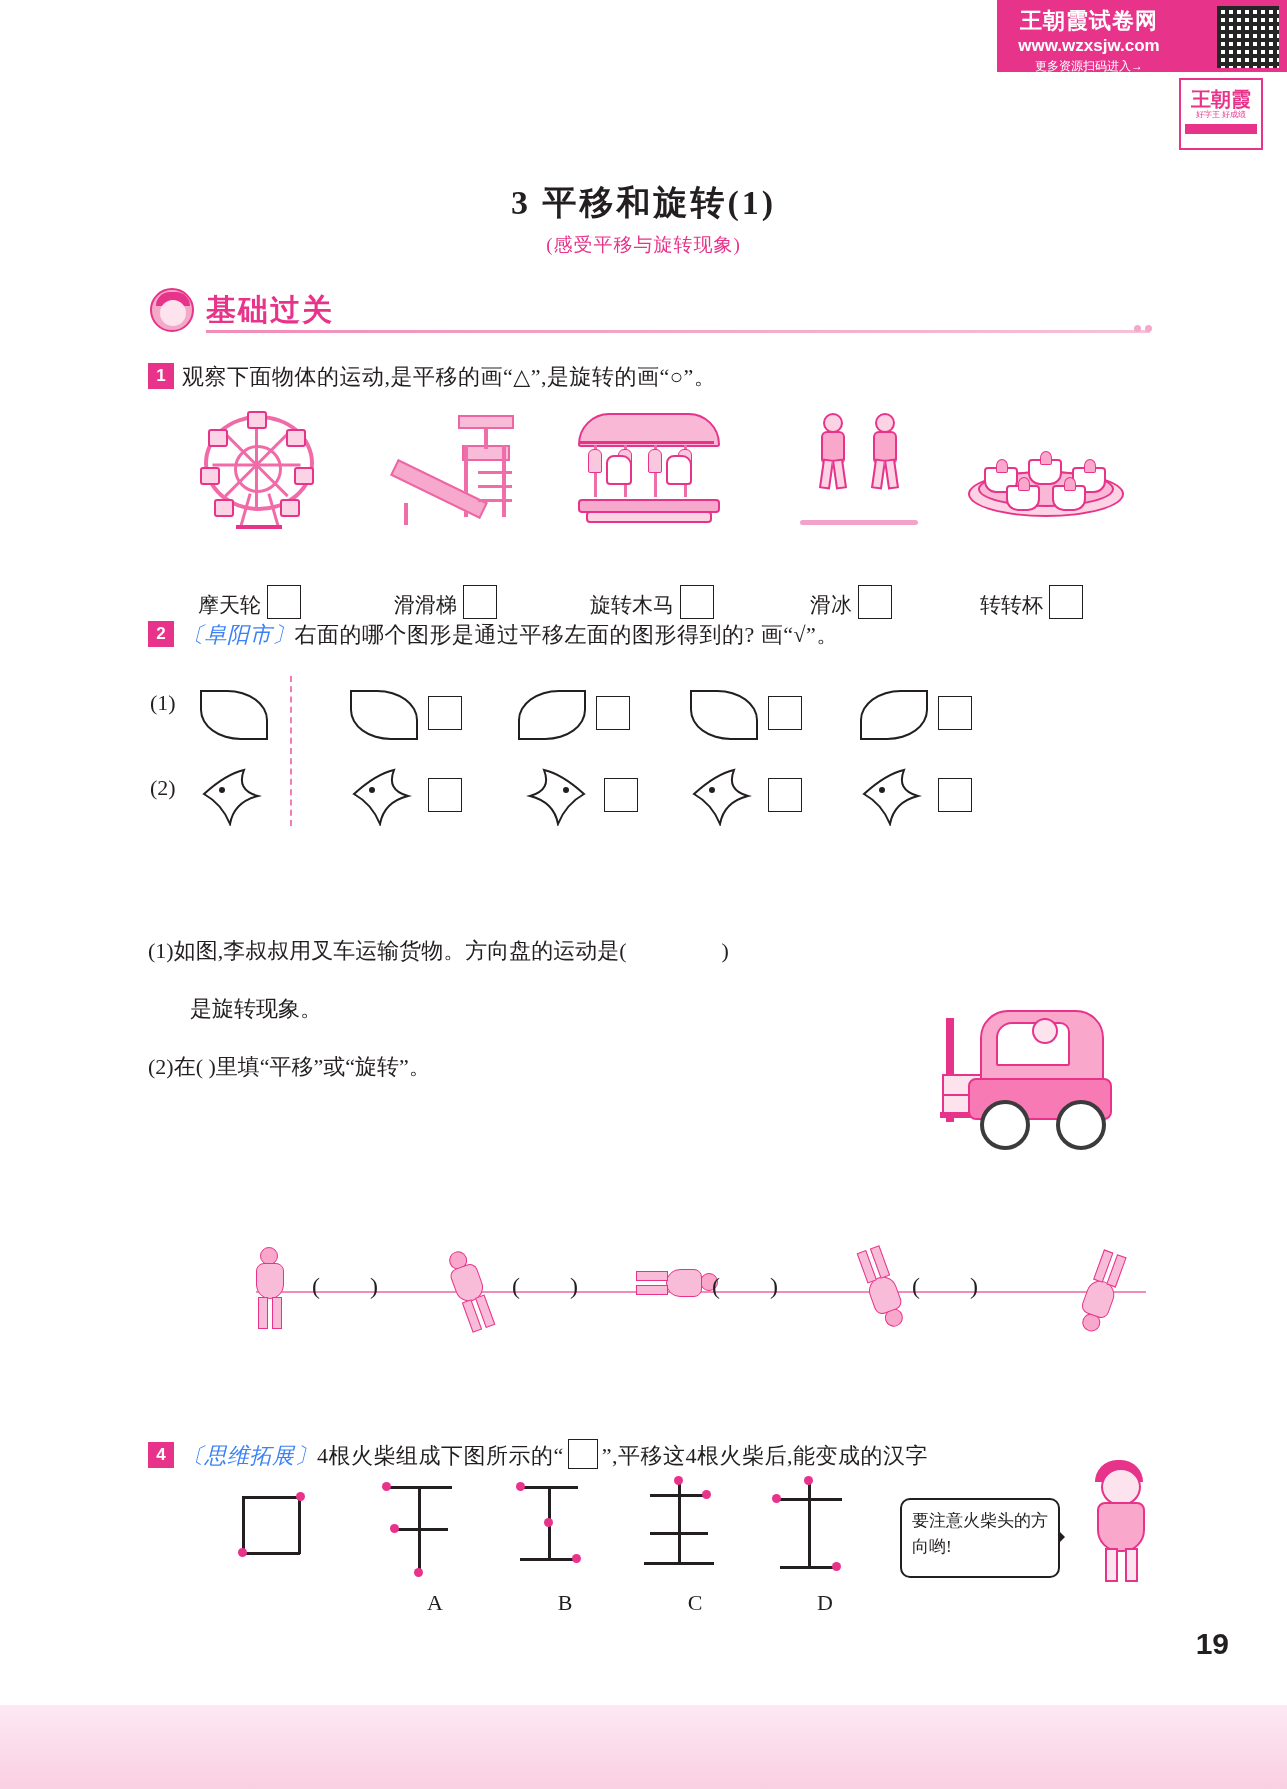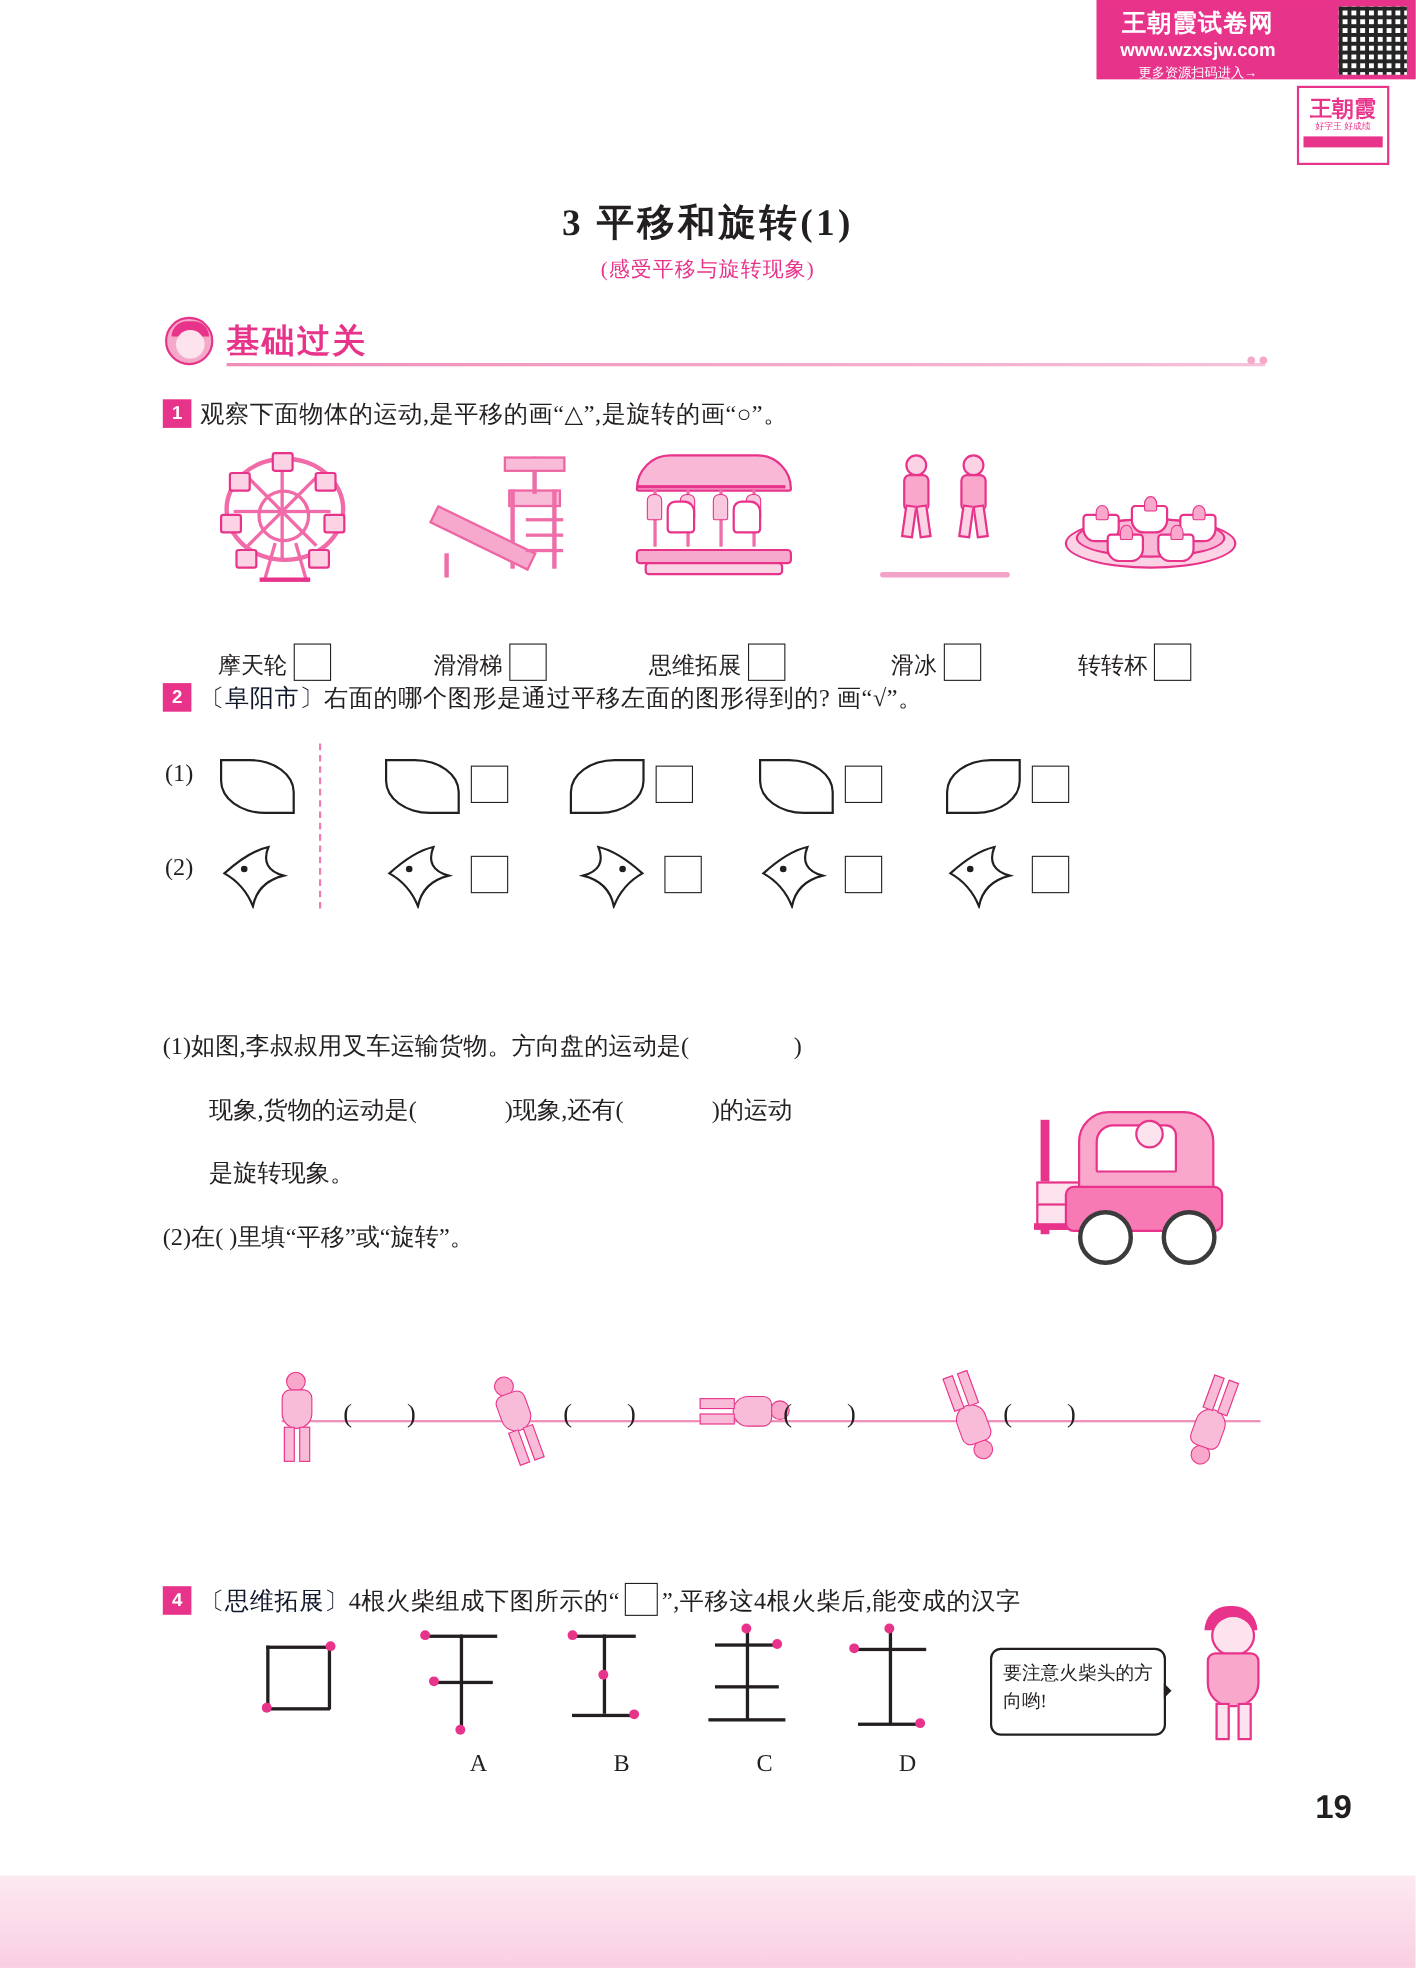--- a/index.html
+++ b/index.html
@@ -114,21 +114,21 @@
   }
 
   
   .qnum{
     display:inline-block;width:26px;height:26px;background:#e8338a;color:#fff;
     text-align:center;line-height:26px;font-size:17px;font-weight:bold;
     vertical-align:3px;margin-right:8px;
     font-family:"Liberation Sans","DejaVu Sans",sans-serif;
   }
   .qtext{font-size:22px;letter-spacing:.5px;}
-  .tag{color:#0f172a;}
+  .tag{color:#3b82f6;font-style:italic;}
 
   .q{position:absolute;left:148px;width:1010px;}
 
   
   .abox{
     display:inline-block;width:34px;height:34px;border:1.6px solid #231f20;
     vertical-align:-7px;margin-left:6px;box-sizing:border-box;
   }
   .abox.sm{width:30px;height:30px;vertical-align:-6px;}
 
@@ -408,21 +408,21 @@
   </div>
 
   <div class="labrow">
     <span class="lab" style="left:48px">
       <span>摩天轮</span><span class="abox"></span>
     </span>
     <span class="lab" style="left:244px">
       <span>滑滑梯</span><span class="abox"></span>
     </span>
     <span class="lab" style="left:440px">
-      <span>思维拓展</span><span class="abox"></span>
+      <span>旋转木马</span><span class="abox"></span>
     </span>
     <span class="lab" style="left:660px">
       <span>滑冰</span><span class="abox"></span>
     </span>
     <span class="lab" style="left:830px">
       <span>转转杯</span><span class="abox"></span>
     </span>
   </div>
 
   <div class="q" style="top:620px">
@@ -498,23 +498,20 @@
           </svg>
       </div>
       <span class="abox" style="position:absolute;left:72px;top:16px"></span>
     </div>
   </div>
 
 
   <div class="q" style="top:922px;font-size:22px;line-height:58px">
     <div>
       <span>(1)如图,李叔叔用叉车运输货物。方向盘的运动是(</span><span style="display:inline-block;width:95px"></span><span>)</span>
-    </div>
-    <div style="padding-left:42px">
-      <span>现象,货物的运动是(</span><span style="display:inline-block;width:80px"></span><span>)现象,还有(</span><span style="display:inline-block;width:80px"></span><span>)的运动</span>
     </div>
     <div style="padding-left:42px">是旋转现象。</div>
     <div>(2)在(      )里填“平移”或“旋转”。</div>
   </div>
 
   <div class="forklift">
     <div class="fl">
       <div class="mast"></div>
       <div class="box"></div>
       <div class="box2"></div>

